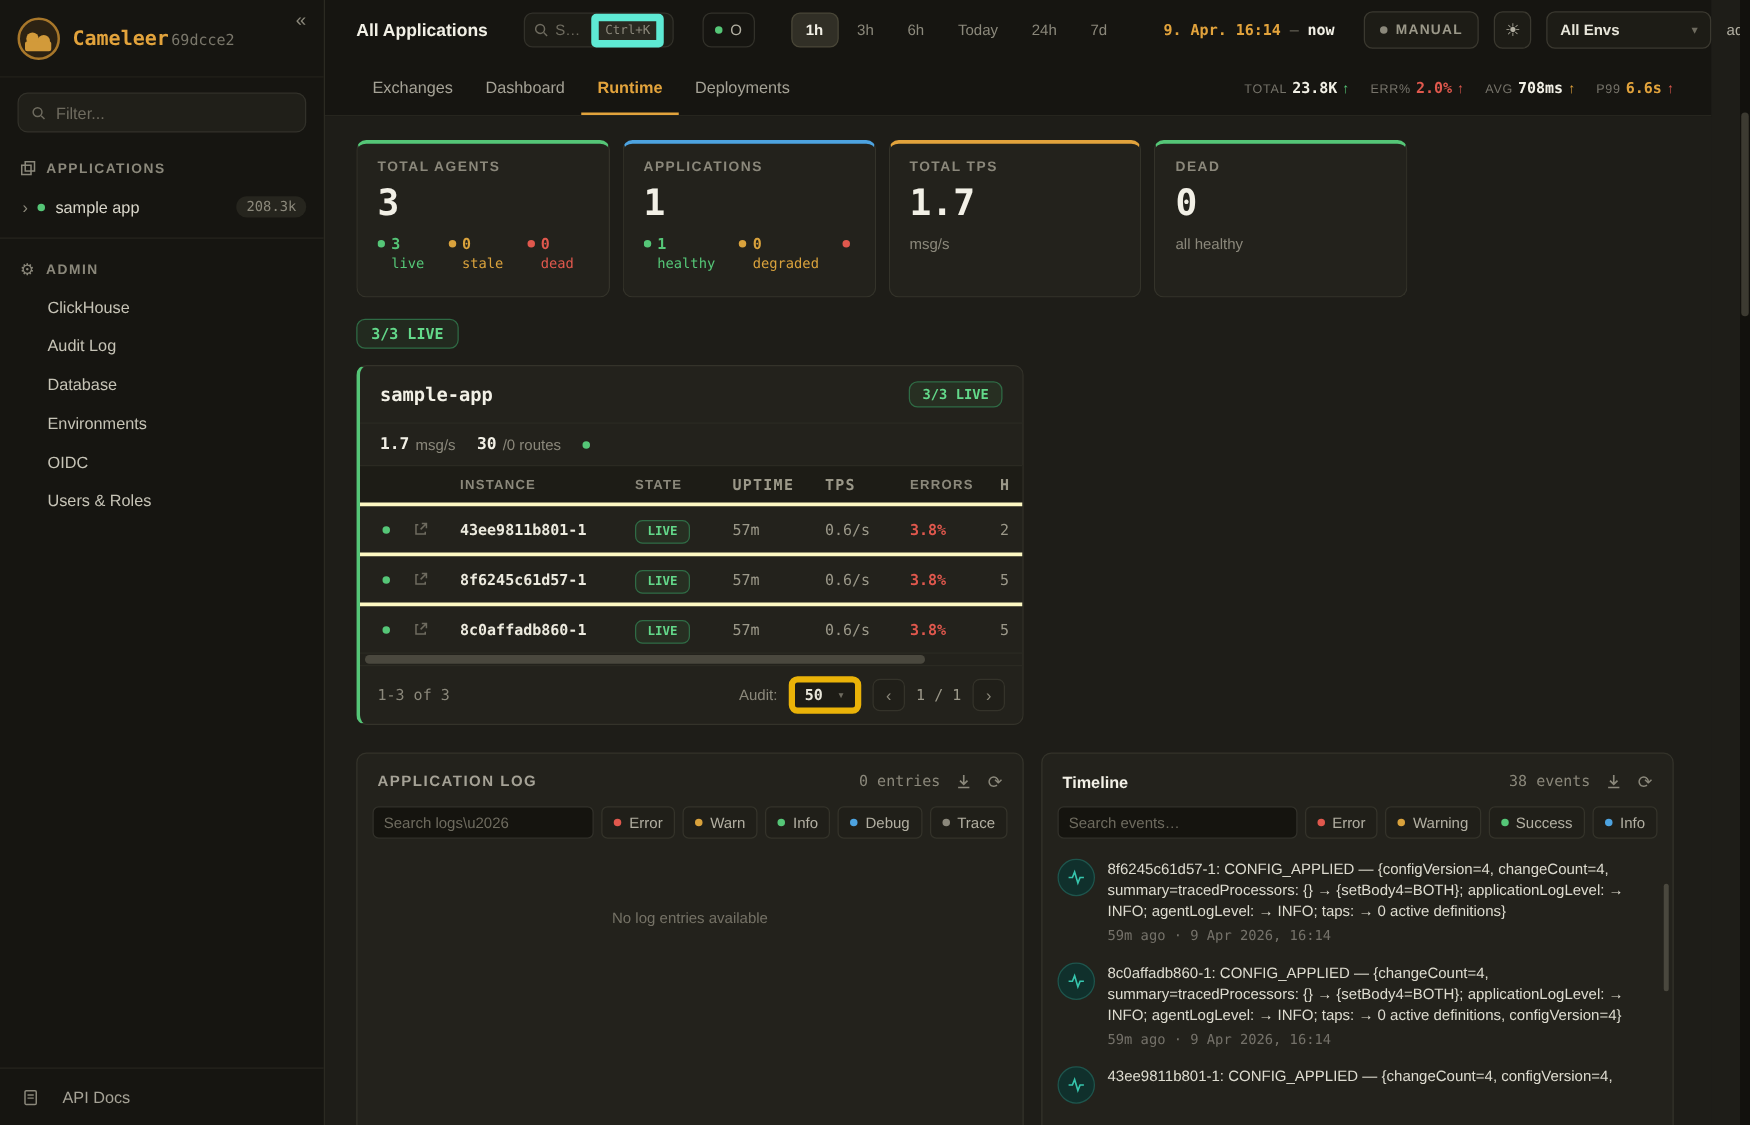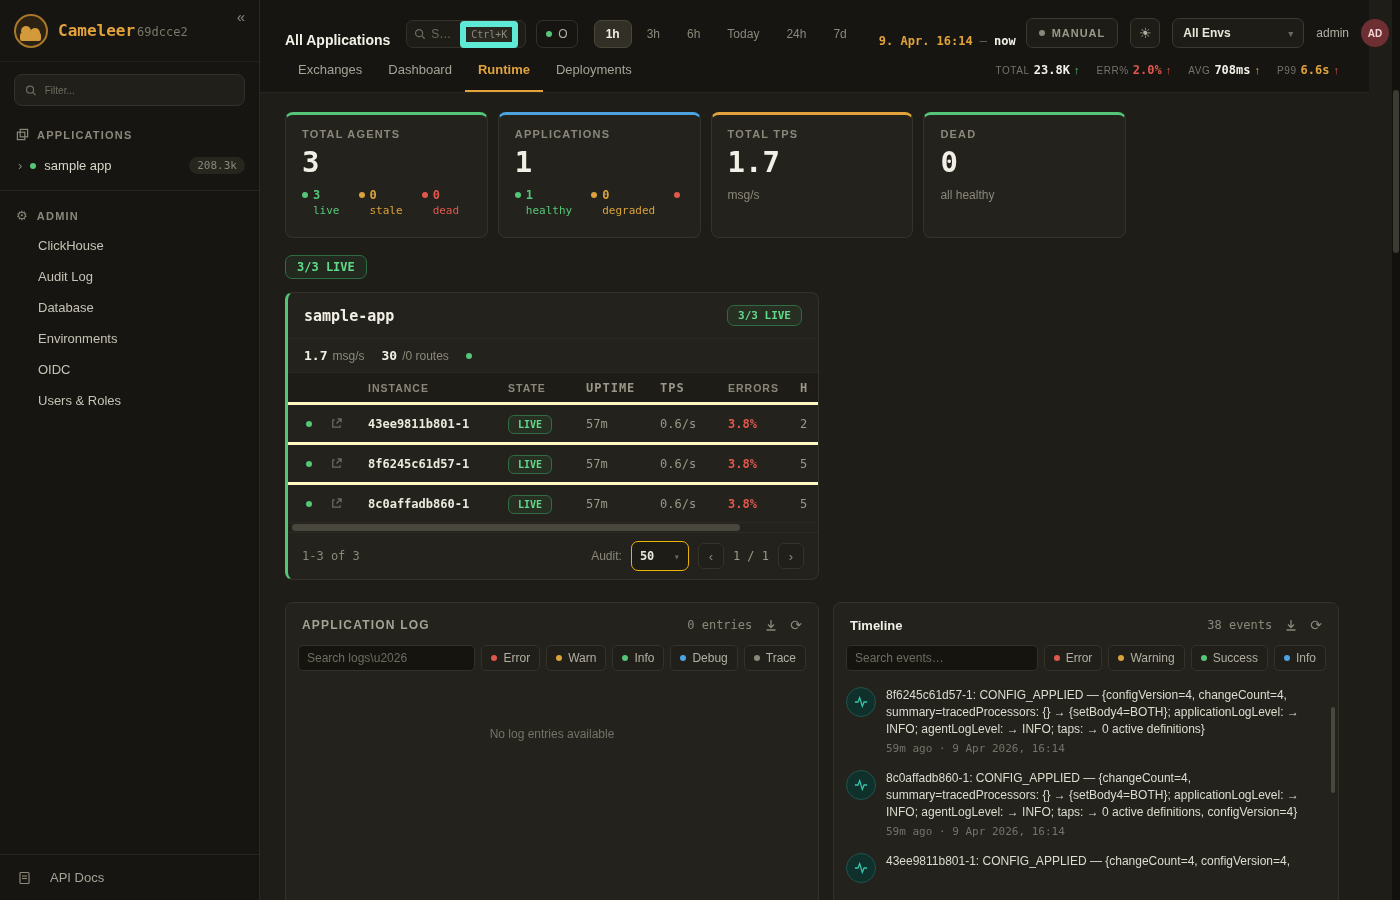--- a/index.html
+++ b/index.html
@@ -19,34 +19,34 @@
   
   .sidebar { width:260px; min-width:260px; background:#161511; border-right:1px solid #2b2a22; display:flex; flex-direction:column; }
   .sb-header { height:62px; display:flex; align-items:center; padding:0 14px; gap:10px; border-bottom:1px solid #22211a; }
   .camel-icon { position:relative; width:34px; height:34px; border-radius:50%; background:#2c2213; border:2px solid #a8772a; overflow:hidden; flex-shrink:0; }
   .camel-icon::before { content:""; position:absolute; width:10px; height:10px; border-radius:50%; background:#d29a3a; left:5px; top:10px; box-shadow:9px 2px 0 #d29a3a; }
   .camel-icon::after { content:""; position:absolute; left:4px; top:17px; width:21px; height:8px; background:#d29a3a; border-radius:2px; }
   .logo-title { color:#e2a33c; font-weight:bold; font-size:16px; font-family:"DejaVu Sans Mono",monospace; }
   .logo-suffix { color:#7a776b; font-size:12px; font-family:"DejaVu Sans Mono",monospace; margin-left:2px; }
   .collapse-btn { margin-left:auto; align-self:flex-start; margin-top:8px; background:none; border:none; color:#8b887b; font-size:15px; cursor:pointer; }
   .sb-filter { margin:12px 14px 12px; height:32px; background:#201f19; border:1px solid #32312a; border-radius:8px; display:flex; align-items:center; padding:0 10px; gap:8px; color:#6e6b5f; }
-  .sb-filter input { background:transparent; border:none; outline:none; color:#cfccc0; font-size:10px; width:100%; }
+  .sb-filter input { background:transparent; border:none; outline:none; color:#cfccc0; font-size:13px; width:100%; }
   .sb-filter input::placeholder { color:#6e6b5f; }
   .sb-section { display:flex; align-items:center; gap:8px; padding:10px 16px 8px; color:#8b887b; font-size:11px; letter-spacing:1.2px; font-weight:bold; }
   .sb-app-row { display:flex; align-items:center; gap:8px; padding:8px 14px 8px 18px; color:#d8d5c9; font-size:13px; cursor:pointer; }
   .sb-chevron { color:#8b887b; font-size:13px; }
   .sb-app-badge { margin-left:auto; background:#26251e; border-radius:10px; padding:2px 8px; font-size:11px; color:#8b887b; font-family:"DejaVu Sans Mono",monospace; }
   .sb-divider { height:1px; background:#26251e; margin:8px 0; }
   .sb-admin-item { padding:8px 16px 8px 38px; color:#c6c3b6; font-size:13px; cursor:pointer; }
   .sb-footer { margin-top:auto; border-top:1px solid #26251e; padding:15px 18px; display:flex; gap:19px; align-items:center; color:#a5a296; font-size:13px; cursor:pointer; }
   .icon-glyph { color:#8b887b; font-size:13px; line-height:1; }
 
   
   .main { flex:1; display:flex; flex-direction:column; min-width:0; }
-  .topbar { height:48px; background:#161511; display:flex; align-items:flex-end; padding:0 40px 0 25px; gap:10px; }
+  .topbar { height:48px; background:#161511; display:flex; align-items:center; padding:0 40px 0 25px; gap:23px; }
   .tb-title { font-weight:bold; font-size:14px; color:#f2f0e6; margin-right:6px; white-space:nowrap; }
   .tb-search { width:120px; height:28px; background:#1d1c16; border:1px solid #32312a; border-radius:7px; display:flex; align-items:center; gap:5px; padding:0 7px; color:#6e6b5f; }
   .tb-search input { width:24px; background:transparent; border:none; outline:none; color:#cfccc0; font-size:12px; }
   .tb-search input::placeholder { color:#6e6b5f; }
   .kbd { background:#2a2921; border:6px solid #5eead4; border-radius:4px; font-size:10px; padding:2px 5px; color:#8b887b; font-family:"DejaVu Sans Mono",monospace; margin-left:auto; white-space:nowrap; }
   .tb-online { height:28px; border:1px solid #32312a; border-radius:7px; display:flex; align-items:center; gap:6px; padding:0 9px; font-size:12px; color:#b2afa2; cursor:pointer; }
   .tb-times { display:flex; align-items:center; gap:3px; margin-left:6px; }
   .trange { height:28px; padding:0 11px; border-radius:7px; color:#8b887b; font-size:12px; background:transparent; border:1px solid transparent; cursor:pointer; font-family:inherit; }
   .trange.active { background:#312f26; border-color:#4a4738; color:#f2f0e6; font-weight:bold; }
   .tb-timedisp { display:flex; gap:7px; margin-left:10px; font-family:"DejaVu Sans Mono",monospace; font-size:12px; white-space:nowrap; }
@@ -112,21 +112,21 @@
   .c-tps{width:68px; font-family:"DejaVu Sans Mono",monospace; font-size:12px; color:#9b9889;}
   .c-err{width:72px; font-family:"DejaVu Sans Mono",monospace; font-weight:bold; font-size:12px; color:#e0584d;}
   .c-heap{width:50px; font-family:"DejaVu Sans Mono",monospace; font-size:12px; color:#9b9889;}
   .tbl-head .c-inst, .tbl-head .c-err { color:#8b887b; font-weight:bold; font-family:"Liberation Sans",sans-serif; font-size:10.5px; }
   .state-pill { border:1px solid #2f6b45; background:rgba(85,198,119,0.08); color:#63d98a; font-family:"DejaVu Sans Mono",monospace; font-weight:bold; font-size:10px; padding:3px 9px; border-radius:6px; }
   .h-scroll { height:10px; display:flex; align-items:center; padding:0 4px; border-top:1px solid #2b2a22; }
   .h-thumb { width:448px; height:7px; background:#4a483e; border-radius:4px; }
   .ac-footer { display:flex; align-items:center; border-top:1px solid #2b2a22; padding:8px 14px; gap:9px; }
   .range { font-family:"DejaVu Sans Mono",monospace; font-size:12px; color:#8b887b; }
   .rows-label { margin-left:auto; font-size:12px; color:#8b887b; }
-  .rows-select { height:30px; width:58px; border:1px solid #eab308; background:#1d1c16; border-radius:7px; display:flex; align-items:center; justify-content:space-between; padding:0 8px; font-family:"DejaVu Sans Mono",monospace; font-size:12px; font-weight:bold; color:#e8e6da; cursor:pointer; }
+  .rows-select { height:30px; width:58px; border:5px solid #eab308; background:#1d1c16; border-radius:7px; display:flex; align-items:center; justify-content:space-between; padding:0 8px; font-family:"DejaVu Sans Mono",monospace; font-size:12px; font-weight:bold; color:#e8e6da; cursor:pointer; }
   .pg-btn { width:26px; height:26px; border:1px solid #34332a; background:#201f19; border-radius:6px; color:#8b887b; display:flex; align-items:center; justify-content:center; font-size:13px; cursor:pointer; }
   .pg-info { font-family:"DejaVu Sans Mono",monospace; font-size:12px; color:#9b9889; }
 
   
   .panels-row { display:grid; grid-template-columns:534px 1fr; gap:14px; margin-top:22px; }
   .panel { background:#23221c; border:1px solid #34332a; border-radius:8px; height:330px; overflow:hidden; position:relative; }
   .p-header { display:flex; align-items:center; padding:14px 16px 10px; gap:12px; }
   .p-title-upper { font-size:12px; letter-spacing:1.2px; color:#a5a296; font-weight:bold; }
   .p-title { font-size:13px; font-weight:bold; color:#f2f0e6; }
   .p-count { margin-left:auto; font-family:"DejaVu Sans Mono",monospace; font-size:12px; color:#8b887b; }

